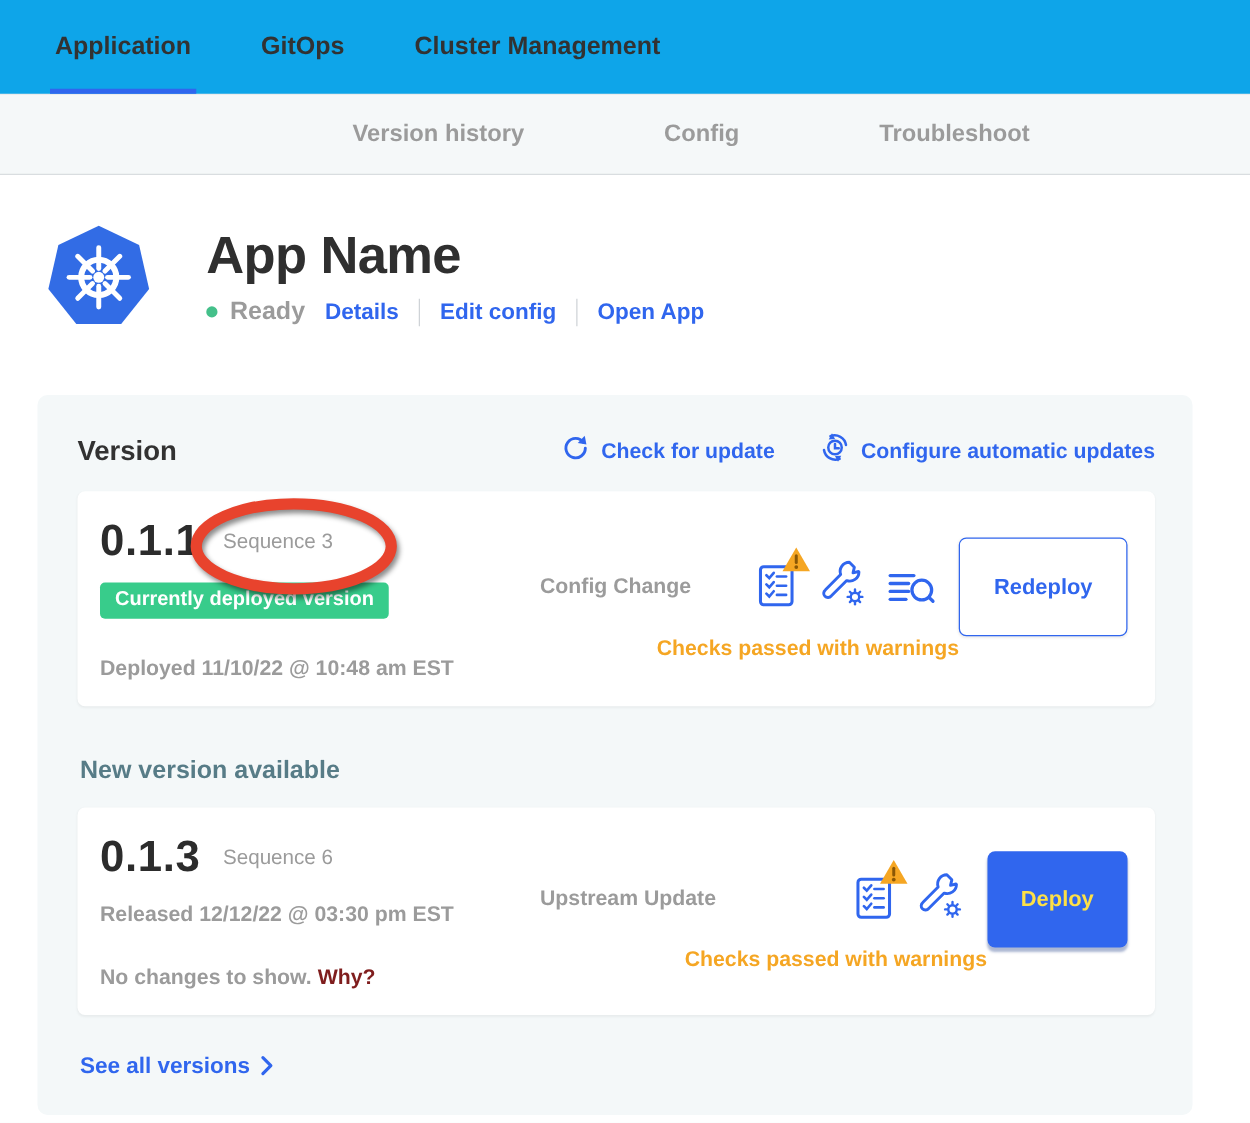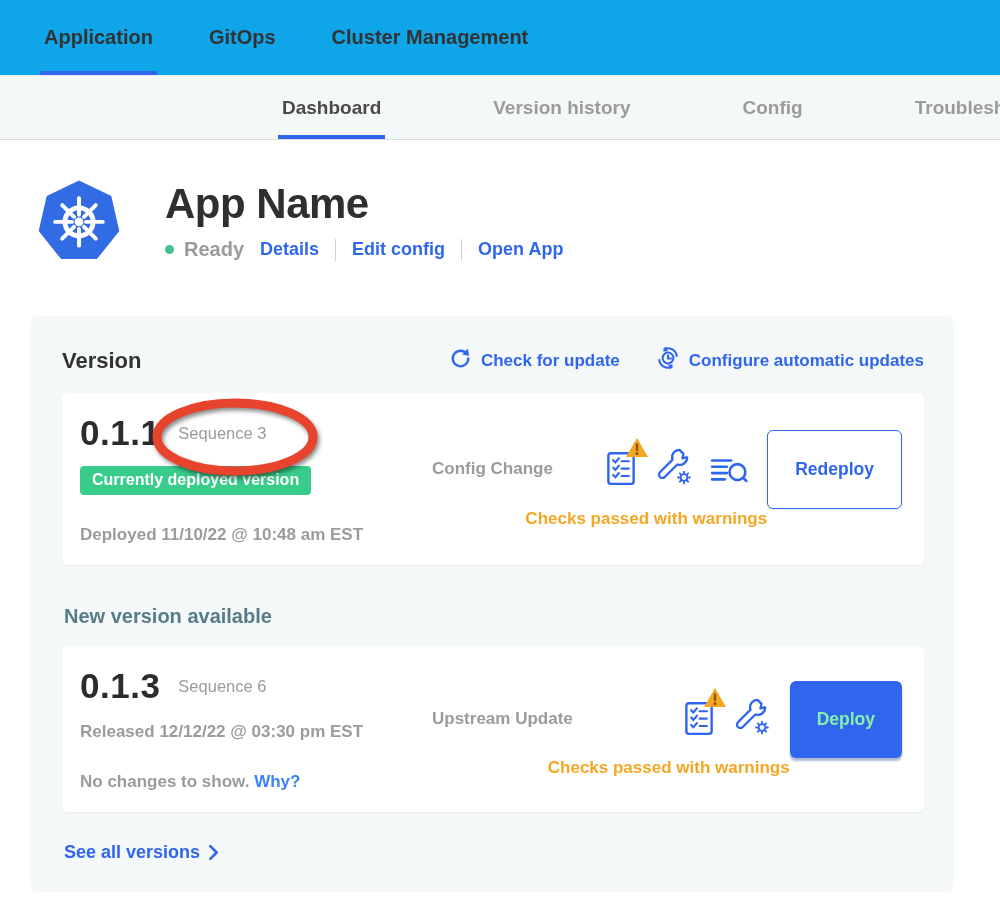--- a/index.html
+++ b/index.html
@@ -67,36 +67,36 @@
   .annotation-svg { position:absolute; left:-30px; top:-26px; width:174px; height:78px; overflow:visible; pointer-events:none; }
   .annotation-svg ellipse {
     fill:none; stroke:#e8432d; stroke-width:9;
     filter:drop-shadow(2px 3px 2px rgba(0,0,0,0.45));
   }
   .badge {
     display:inline-block; margin-top:13px; background:#38cc8b; color:#fff;
     font-size:16px; font-weight:700; padding:5px 12px 6px; border-radius:4px;
   }
   .meta { margin-top:30px; font-size:17px; font-weight:600; color:#9b9b9b; }
-  .why-link { color:#3b82f6; font-weight:700; cursor:pointer; }
+  .why-link { color:#7f1d1d; font-weight:700; cursor:pointer; }
   .card-right {
     flex:1; align-self:center; display:grid;
     grid-template-columns:auto 1fr auto auto; grid-template-rows:auto auto;
     align-items:center;
   }
   .source-label { grid-column:1; grid-row:1; font-size:17px; font-weight:700; color:#9b9b9b; }
   .icon-row { grid-column:3; grid-row:1; display:flex; align-items:flex-end; margin-right:18px; }
   .icon-btn { position:relative; margin-left:15px; cursor:pointer; display:inline-block; }
   .warn-tri { position:absolute; top:-10px; right:-10px; }
   .btn {
     grid-column:4; grid-row:1; border-radius:6px; font-size:17.5px; font-weight:700;
     padding:28px 27px; cursor:pointer; font-family:inherit;
   }
   .btn-outline { background:#fff; border:1.5px solid #3066ee; color:#3066ee; box-shadow:0 1px 2px rgba(0,0,0,0.08); }
-  .btn-solid { background:#3066ee; border:none; color:#86efac; box-shadow:0 3px 2px rgba(21,51,128,0.35); }
+  .btn-solid { background:#3066ee; border:none; color:#fde047; box-shadow:0 3px 2px rgba(21,51,128,0.35); }
   .checks {
     grid-column:1 / 4; grid-row:2; margin-top:0; padding-left:90px;
     text-align:right; font-size:17px; font-weight:700; color:#f5a623;
   }
   .new-ver-heading { margin:40px 0 14px 2px; font-size:20px; font-weight:700; color:#577c87; }
   .see-all {
     display:inline-flex; align-items:flex-start; margin-top:30px; margin-left:2px;
     color:#3066ee; font-size:18px; font-weight:700; text-decoration:none; cursor:pointer;
   }
   .see-all svg { margin-left:8px; margin-top:2px; }
@@ -105,21 +105,20 @@
 </head>
 <body>
 
 <header class="topnav">
   <div class="topnav-tab active">Application</div>
   <div class="topnav-tab">GitOps</div>
   <div class="topnav-tab">Cluster Management</div>
 </header>
 
 <nav class="subnav">
-  <div class="subnav-tab active">Dashboard</div>
   <div class="subnav-tab">Version history</div>
   <div class="subnav-tab">Config</div>
   <div class="subnav-tab">Troubleshoot</div>
 </nav>
 
 <main>
 
   <div class="app-header">
     <span class="k8s-logo">
       <svg viewBox="0 0 100 100" width="88" height="90">

